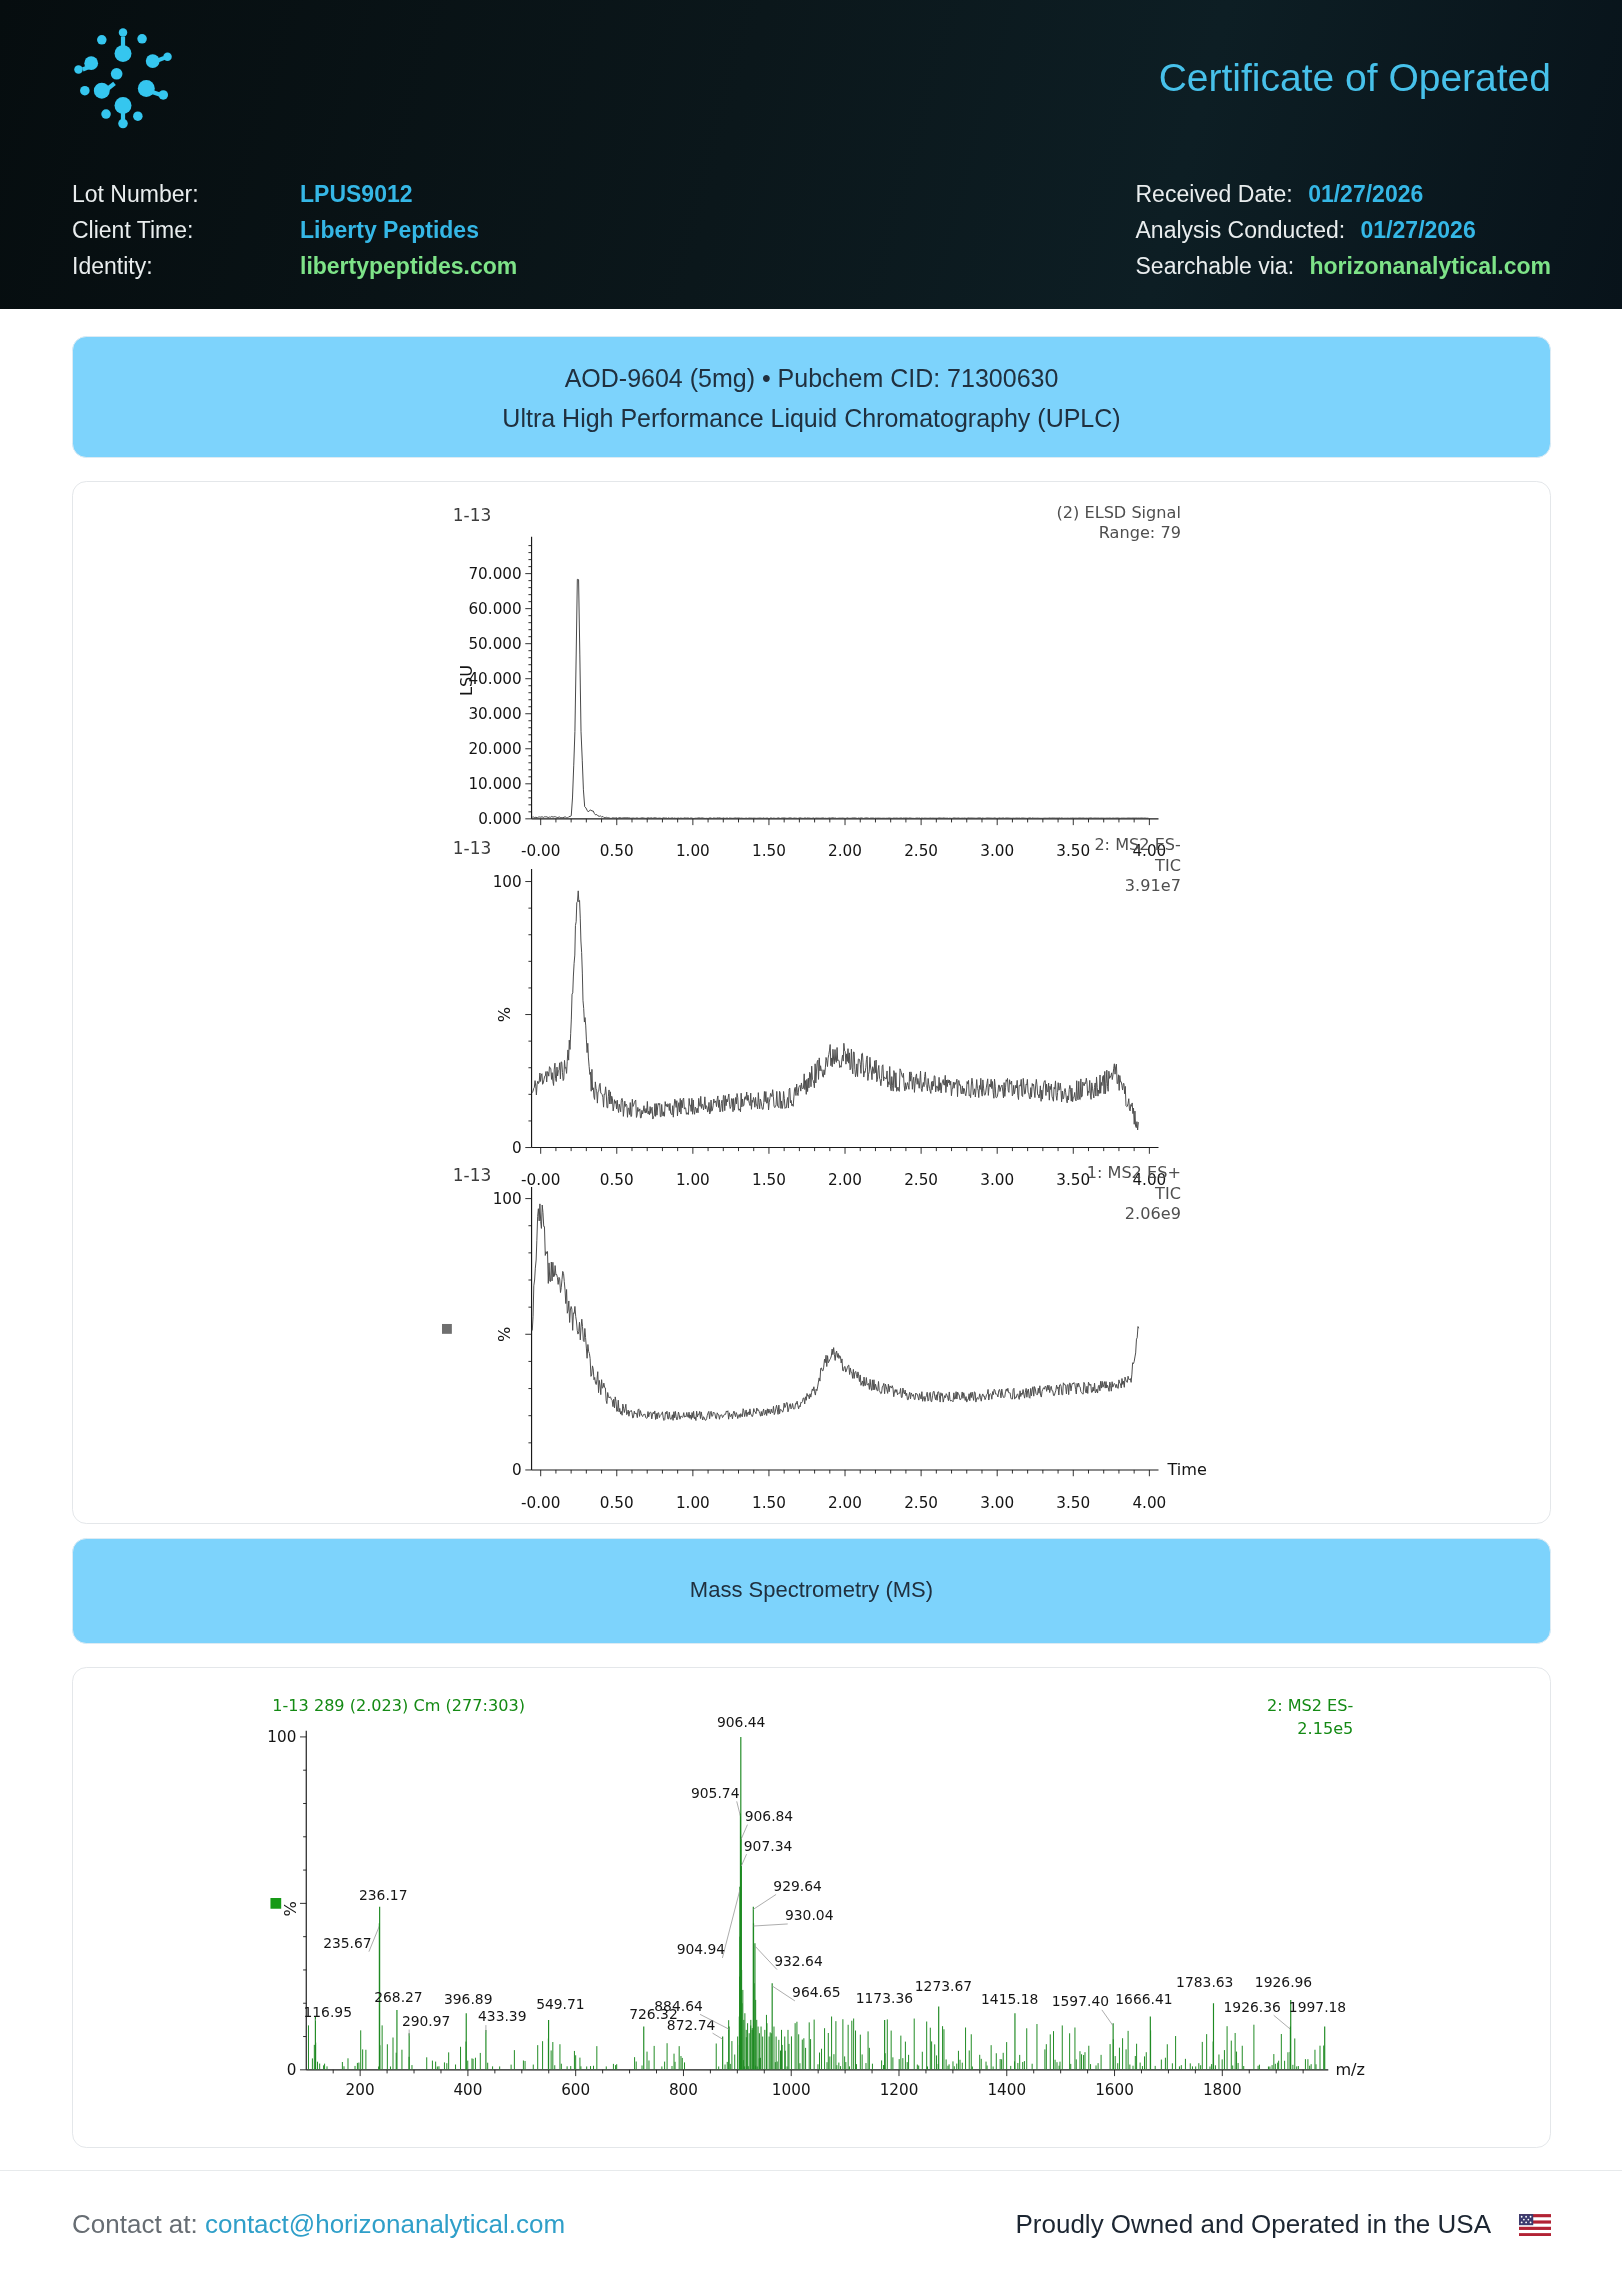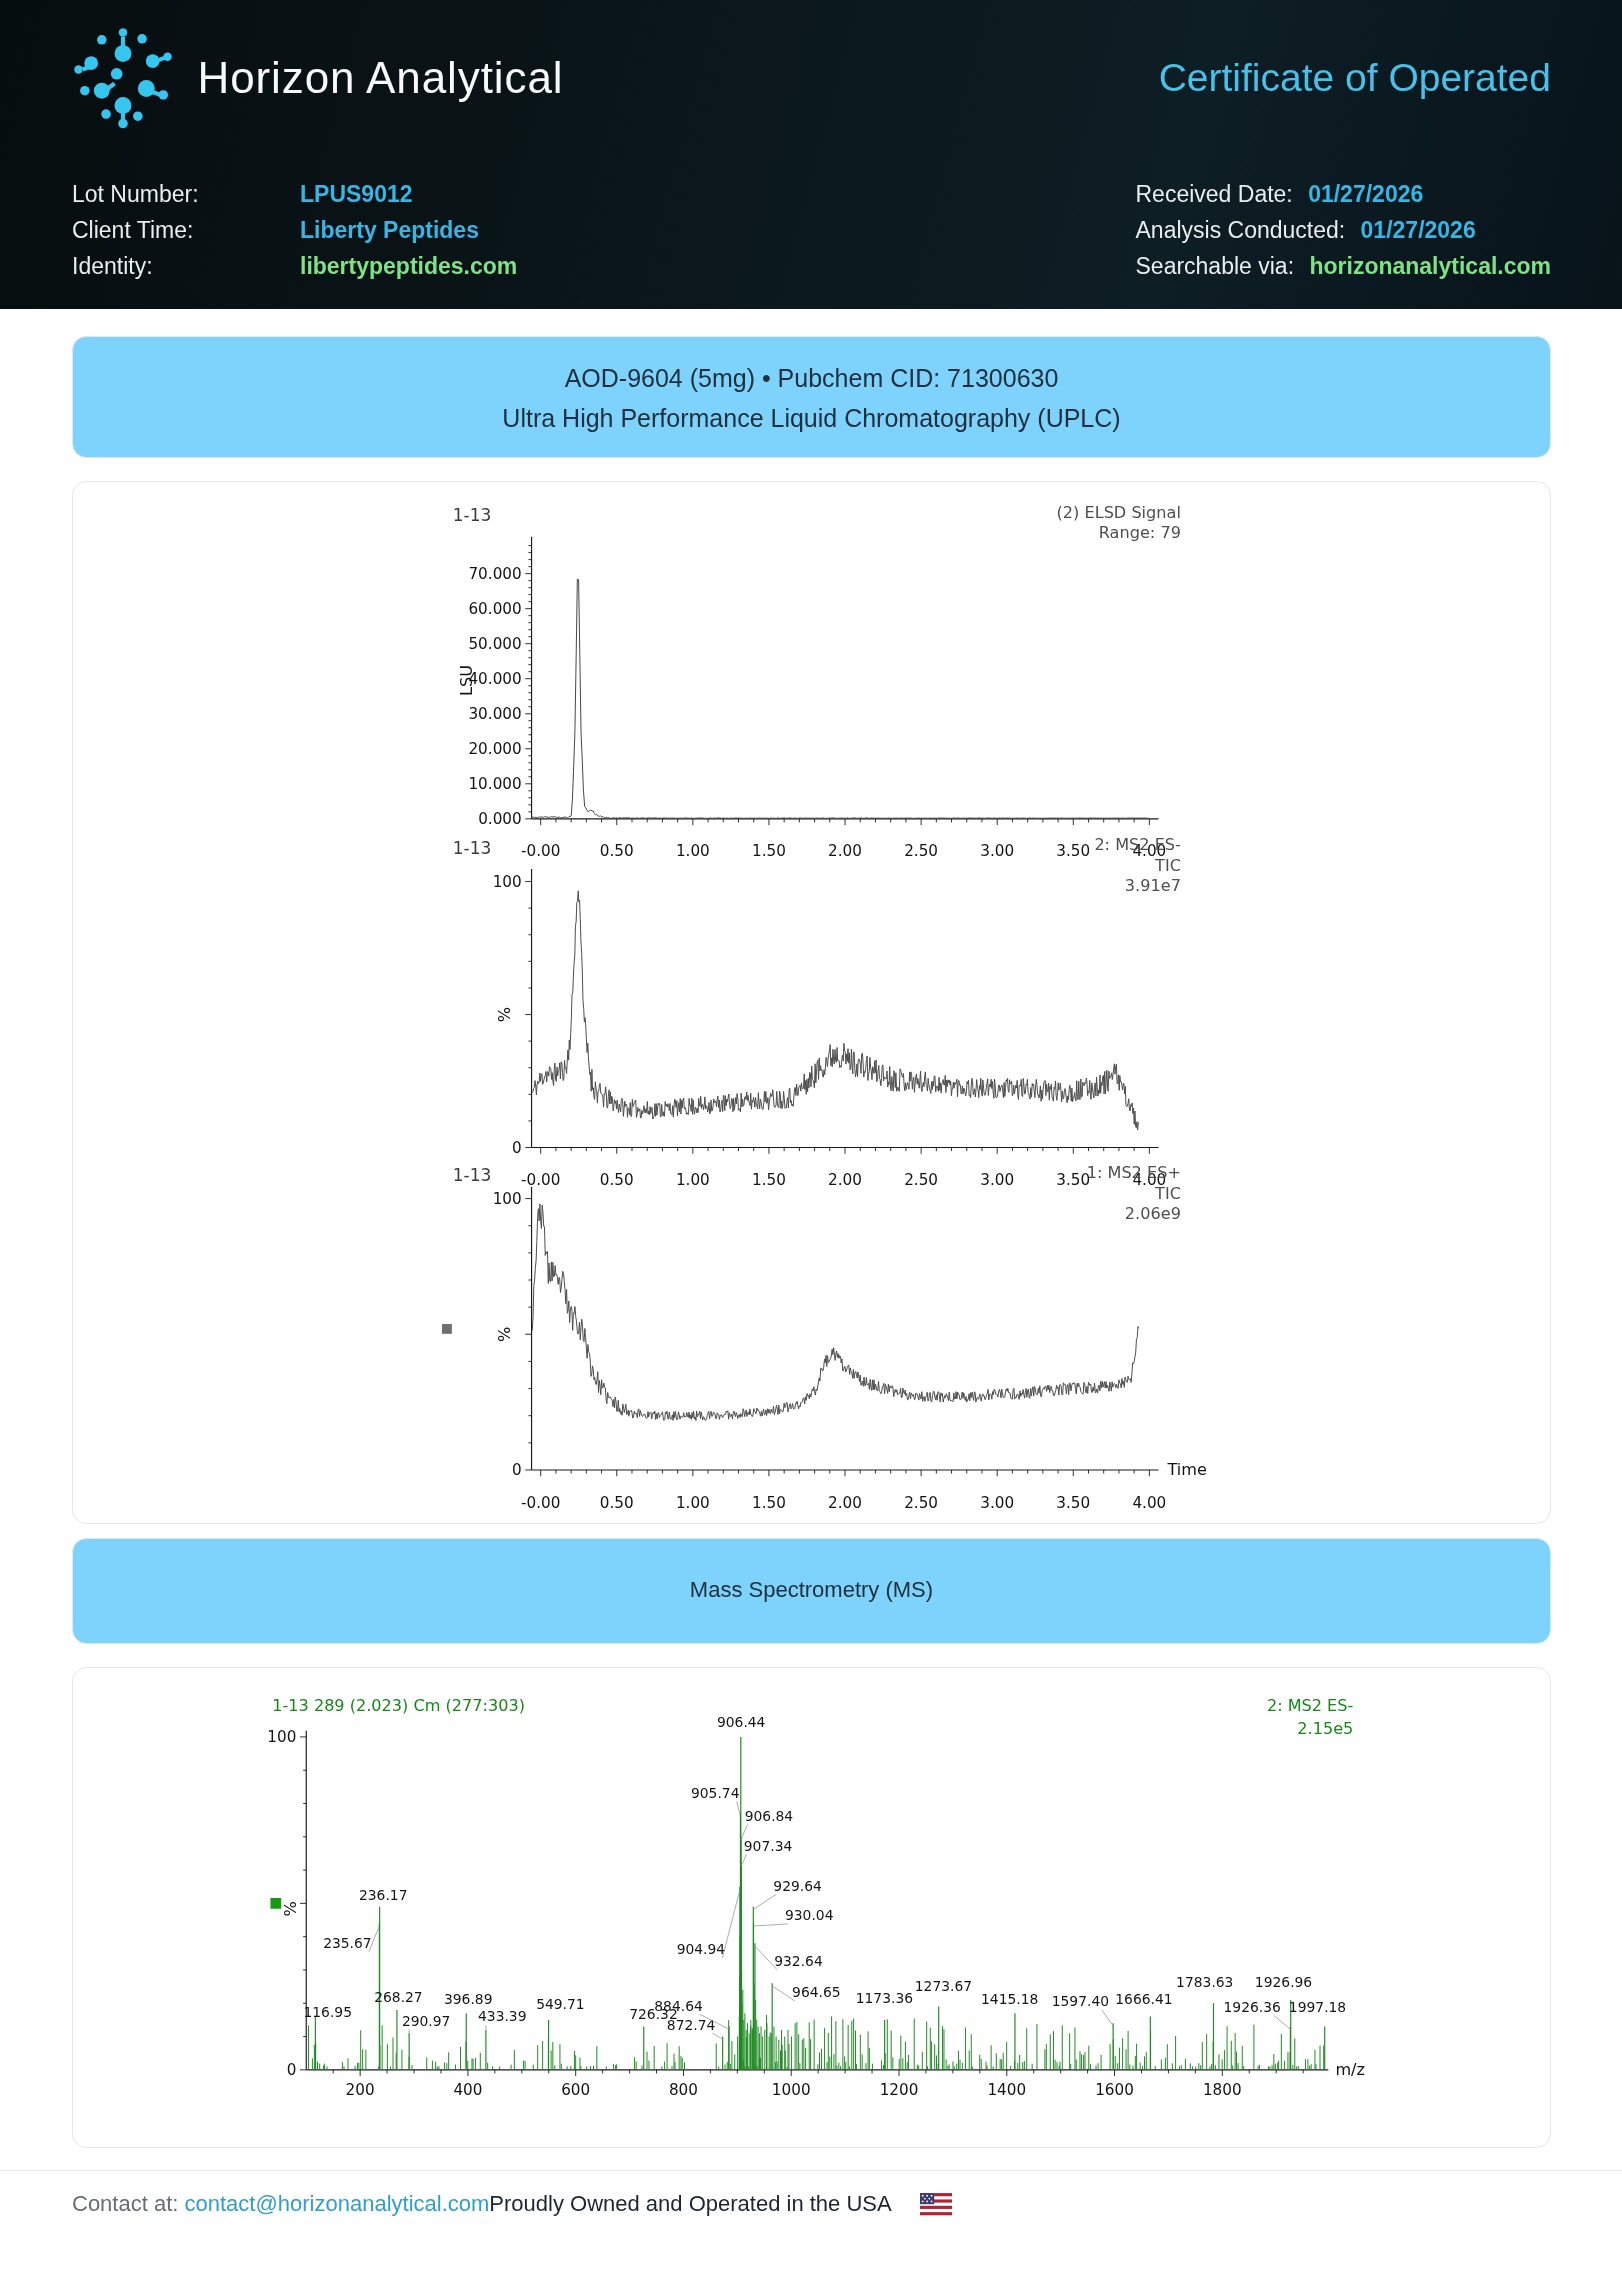--- a/index.html
+++ b/index.html
@@ -32,22 +32,22 @@
     background: #7dd3fc; border: 1.8px solid #dcebf4; text-align: center; color: #20303f;
   }
   .uplc-title { margin-top: 27px; height: 122px; padding-top: 20.6px; font-size: 25px; line-height: 40px; }
   .ms-title { margin-top: 14px; height: 106px; font-size: 22px; line-height: 102px; }
   .chart-card { background: #ffffff; border: 1.8px solid #e4e7ea; position: relative; overflow: hidden; }
   .chrom-card { margin-top: 23px; height: 1043px; }
   .ms-card { margin-top: 23px; height: 481px; }
   .chart-card svg { position: absolute; left: 0; top: 0; }
   
   .footer {
-    margin-top: 22.4px; border-top: 1.8px solid #e7eaec; padding: 20px 72px 0 72px;
-    display: flex; align-items: center; font-size: 22px;
+    margin-top: 22.4px; border-top: 1.8px solid #e7eaec; padding: 38px 72px 0 72px;
+    display: flex; justify-content: space-between; align-items: center; font-size: 26px;
   }
   .contact-label { color: #676d73; }
   .contact-email { color: #2f9fc9; text-decoration: none; }
   .footer-right { color: #1c2632; display: flex; align-items: center; gap: 28px; }
   svg text { font-family: "DejaVu Sans", sans-serif; }
 </style>
 </head>
 <body>
 
 <div class="header">
@@ -70,21 +70,20 @@
         <circle cx="14" cy="62" r="4.5" fill="#35c6ef"></circle>
         <circle cx="30" cy="62" r="7.5" fill="#35c6ef"></circle>
         <circle cx="72" cy="60" r="8" fill="#35c6ef"></circle>
         <circle cx="88" cy="66" r="4.5" fill="#35c6ef"></circle>
         <circle cx="50" cy="76" r="8" fill="#35c6ef"></circle>
         <circle cx="50" cy="93" r="4.5" fill="#35c6ef"></circle>
         <circle cx="34" cy="84" r="4.5" fill="#35c6ef"></circle>
         <circle cx="64" cy="86" r="4.5" fill="#35c6ef"></circle>
         <circle cx="44" cy="46" r="5.5" fill="#35c6ef"></circle>
       </svg>
-    <div class="brand-text">Horizon Analytical</div>
   </div>
   <div class="doc-title">Certificate of Operated</div>
 
   <div class="info-left">
     <div class="info-row">
       <span class="f-label">Lot Number:</span>
       <span class="f-value v-cyan">LPUS9012</span>
     </div>
     <div class="info-row">
       <span class="f-label">Client Time:</span>

